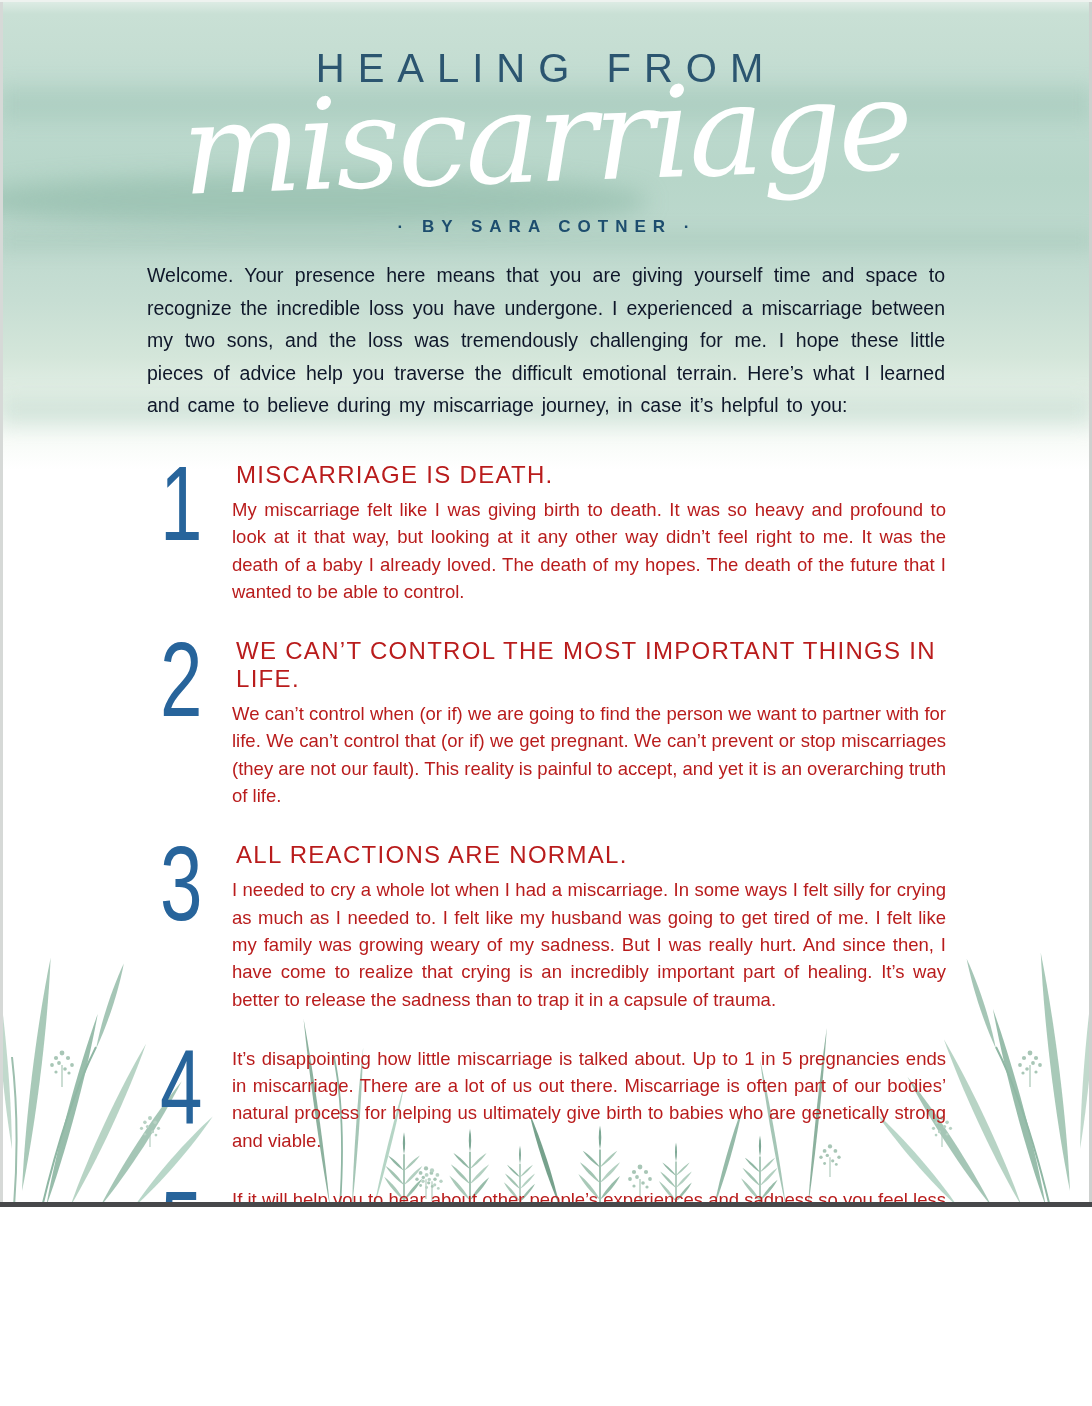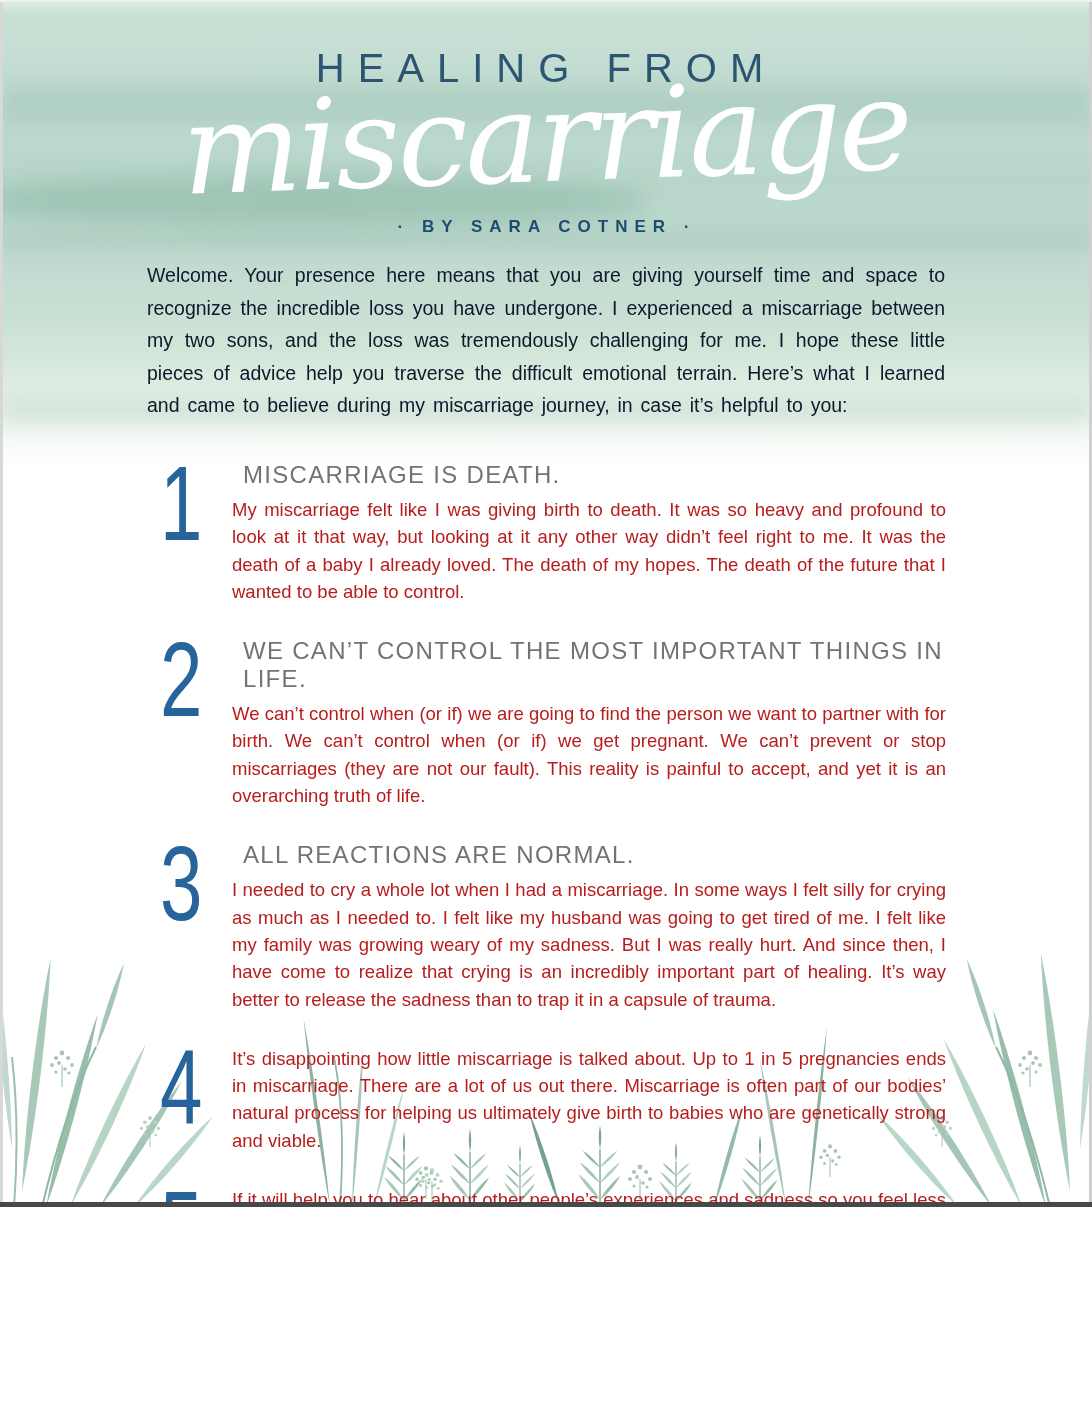--- a/index.html
+++ b/index.html
@@ -67,22 +67,22 @@
   .section { display:flex; margin-bottom:32px; }
   .num {
     flex:0 0 72px; width:72px;
     font-size:106px; line-height:84px; font-weight:200;
     color:#27649b;
     transform:scaleX(.72); transform-origin:left top;
   }
   .content { flex:1; }
   .content h2 {
     font-size:24px; font-weight:500; letter-spacing:1.3px;
-    color:#737373;
-    margin:0 0 7px 11px;
+    color:#b91c1c;
+    margin:0 0 7px 4px;
   }
   .content p {
     font-size:18.5px; line-height:27.3px;
     color:#b91c1c;
     text-align:justify;
   }
 
   
   .footer {
     position:absolute; top:1331px; left:0; width:100%;
@@ -127,21 +127,21 @@
       <div class="content">
         <h2>MISCARRIAGE IS DEATH.</h2>
         <p>My miscarriage felt like I was giving birth to death. It was so heavy and profound to look at it that way, but looking at it any other way didn’t feel right to me. It was the death of a baby I already loved. The death of my hopes. The death of the future that I wanted to be able to control.</p>
       </div>
     </div>
 
     <div class="section">
       <div class="num">2</div>
       <div class="content">
         <h2>WE CAN’T CONTROL THE MOST IMPORTANT THINGS IN LIFE.</h2>
-        <p>We can’t control when (or if) we are going to find the person we want to partner with for birth. We can’t control when (or if) we get pregnant. We can’t prevent or stop miscarriages (they are not our fault). This reality is painful to accept, and yet it is an overarching truth of life.</p>
+        <p>We can’t control when (or if) we are going to find the person we want to partner with for life. We can’t control that (or if) we get pregnant. We can’t prevent or stop miscarriages (they are not our fault). This reality is painful to accept, and yet it is an overarching truth of life.</p>
       </div>
     </div>
 
     <div class="section">
       <div class="num">3</div>
       <div class="content">
         <h2>ALL REACTIONS ARE NORMAL.</h2>
         <p>I needed to cry a whole lot when I had a miscarriage. In some ways I felt silly for crying as much as I needed to. I felt like my husband was going to get tired of me. I felt like my family was growing weary of my sadness. But I was really hurt. And since then, I have come to realize that crying is an incredibly important part of healing. It’s way better to release the sadness than to trap it in a capsule of trauma.</p>
       </div>
     </div>

